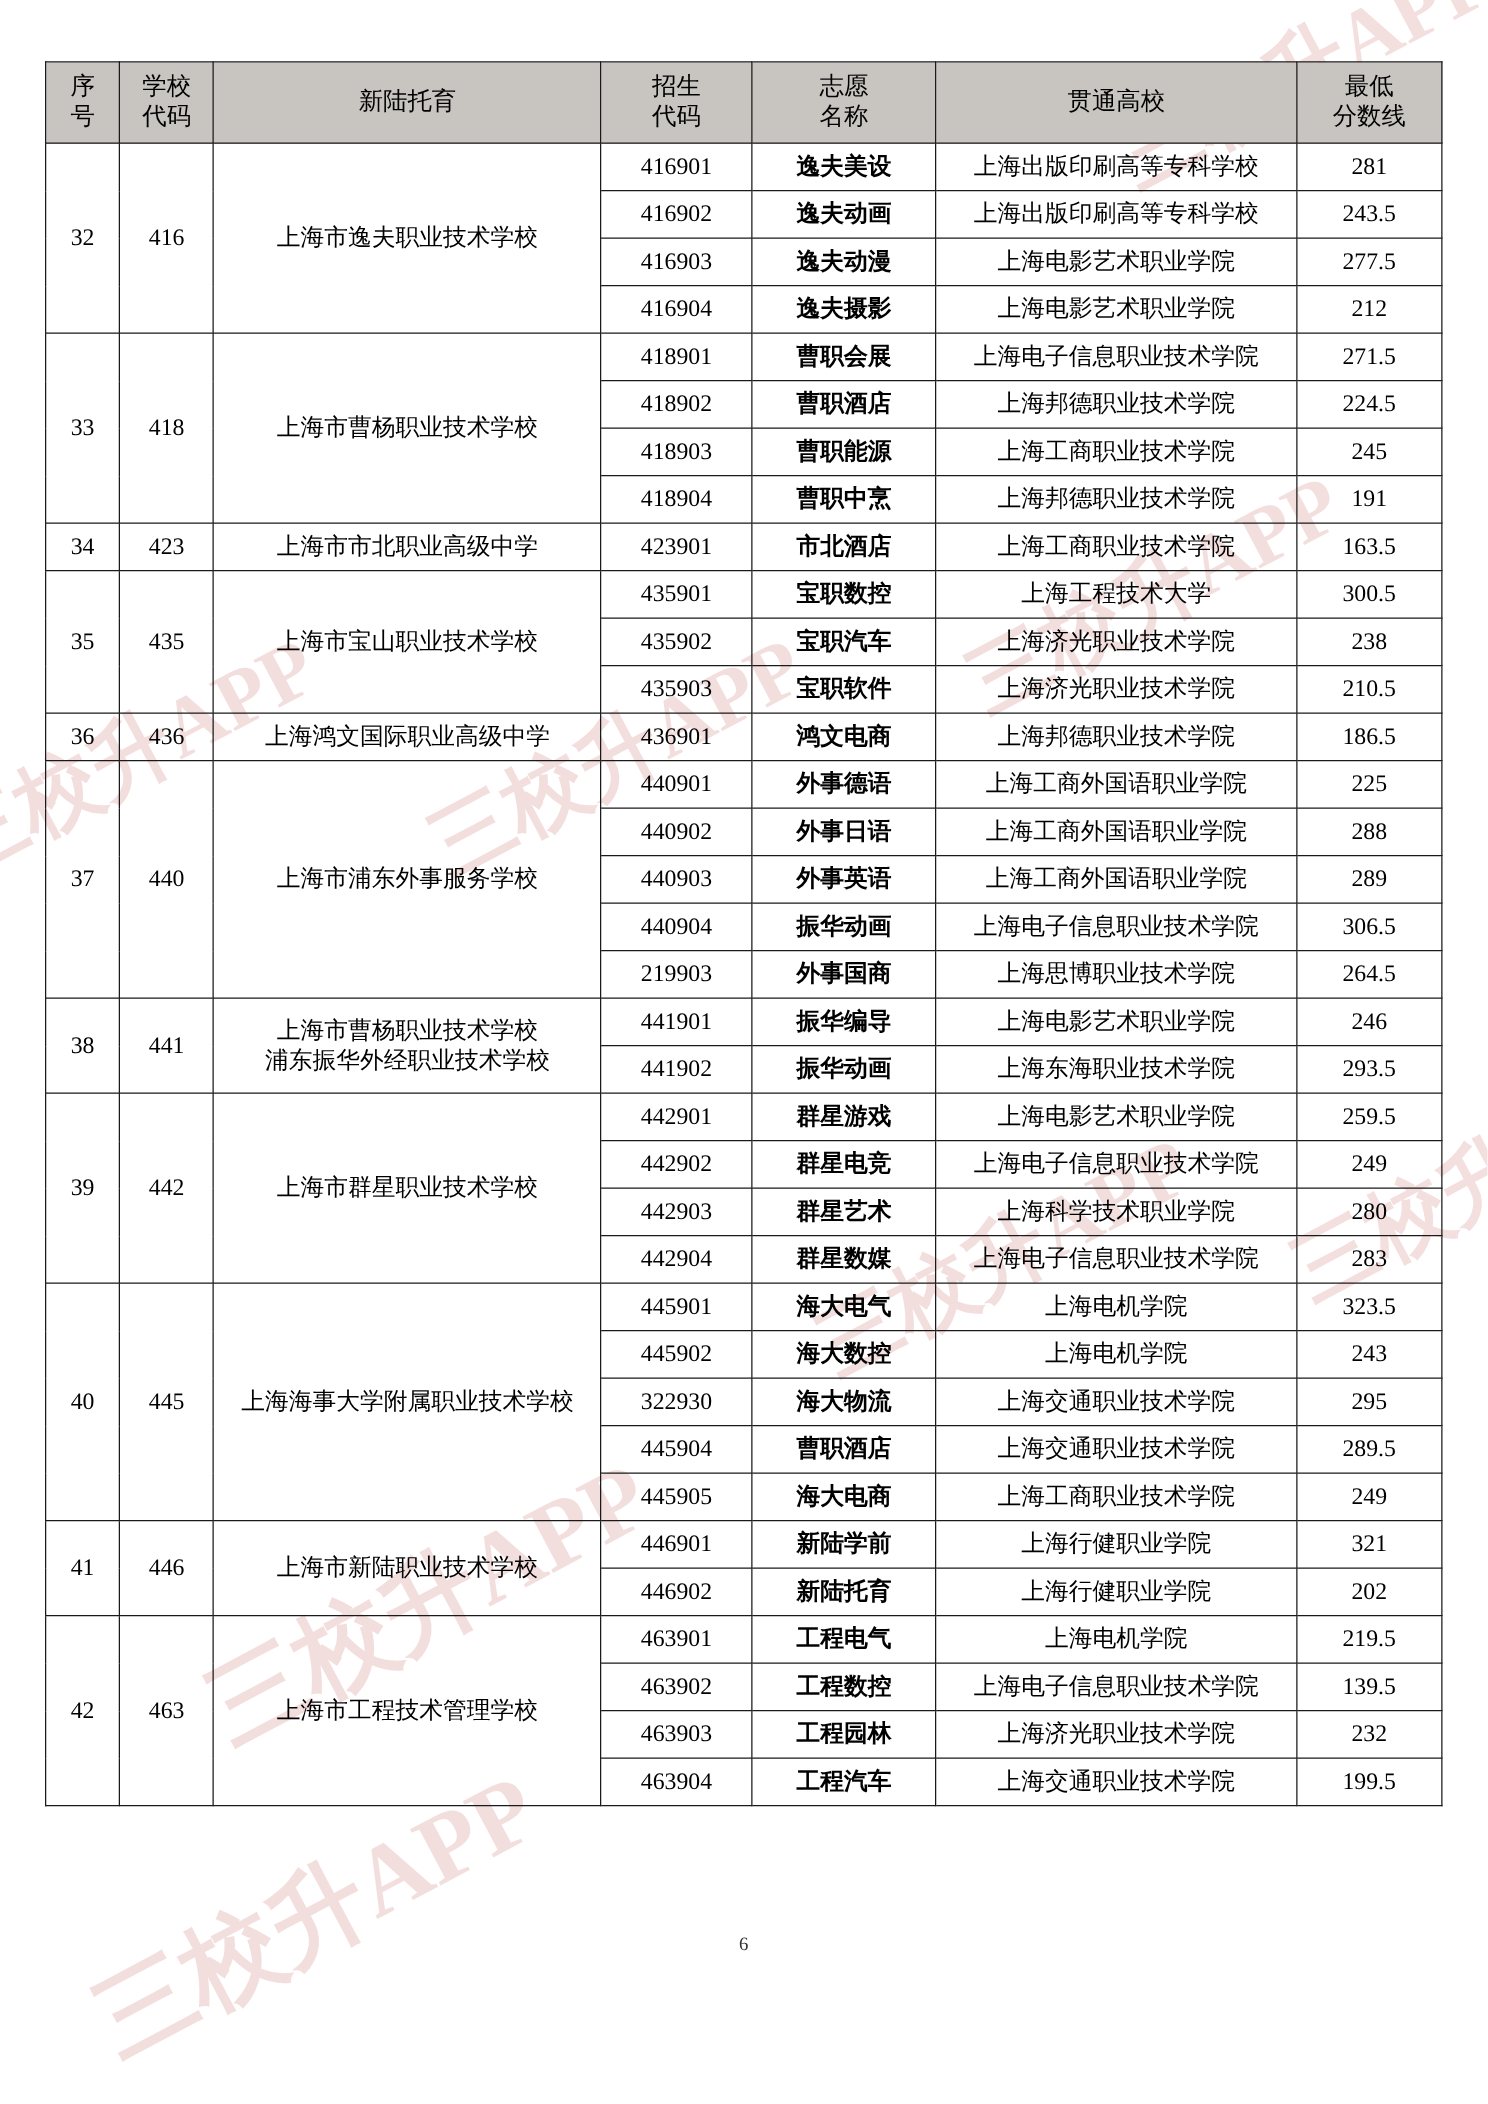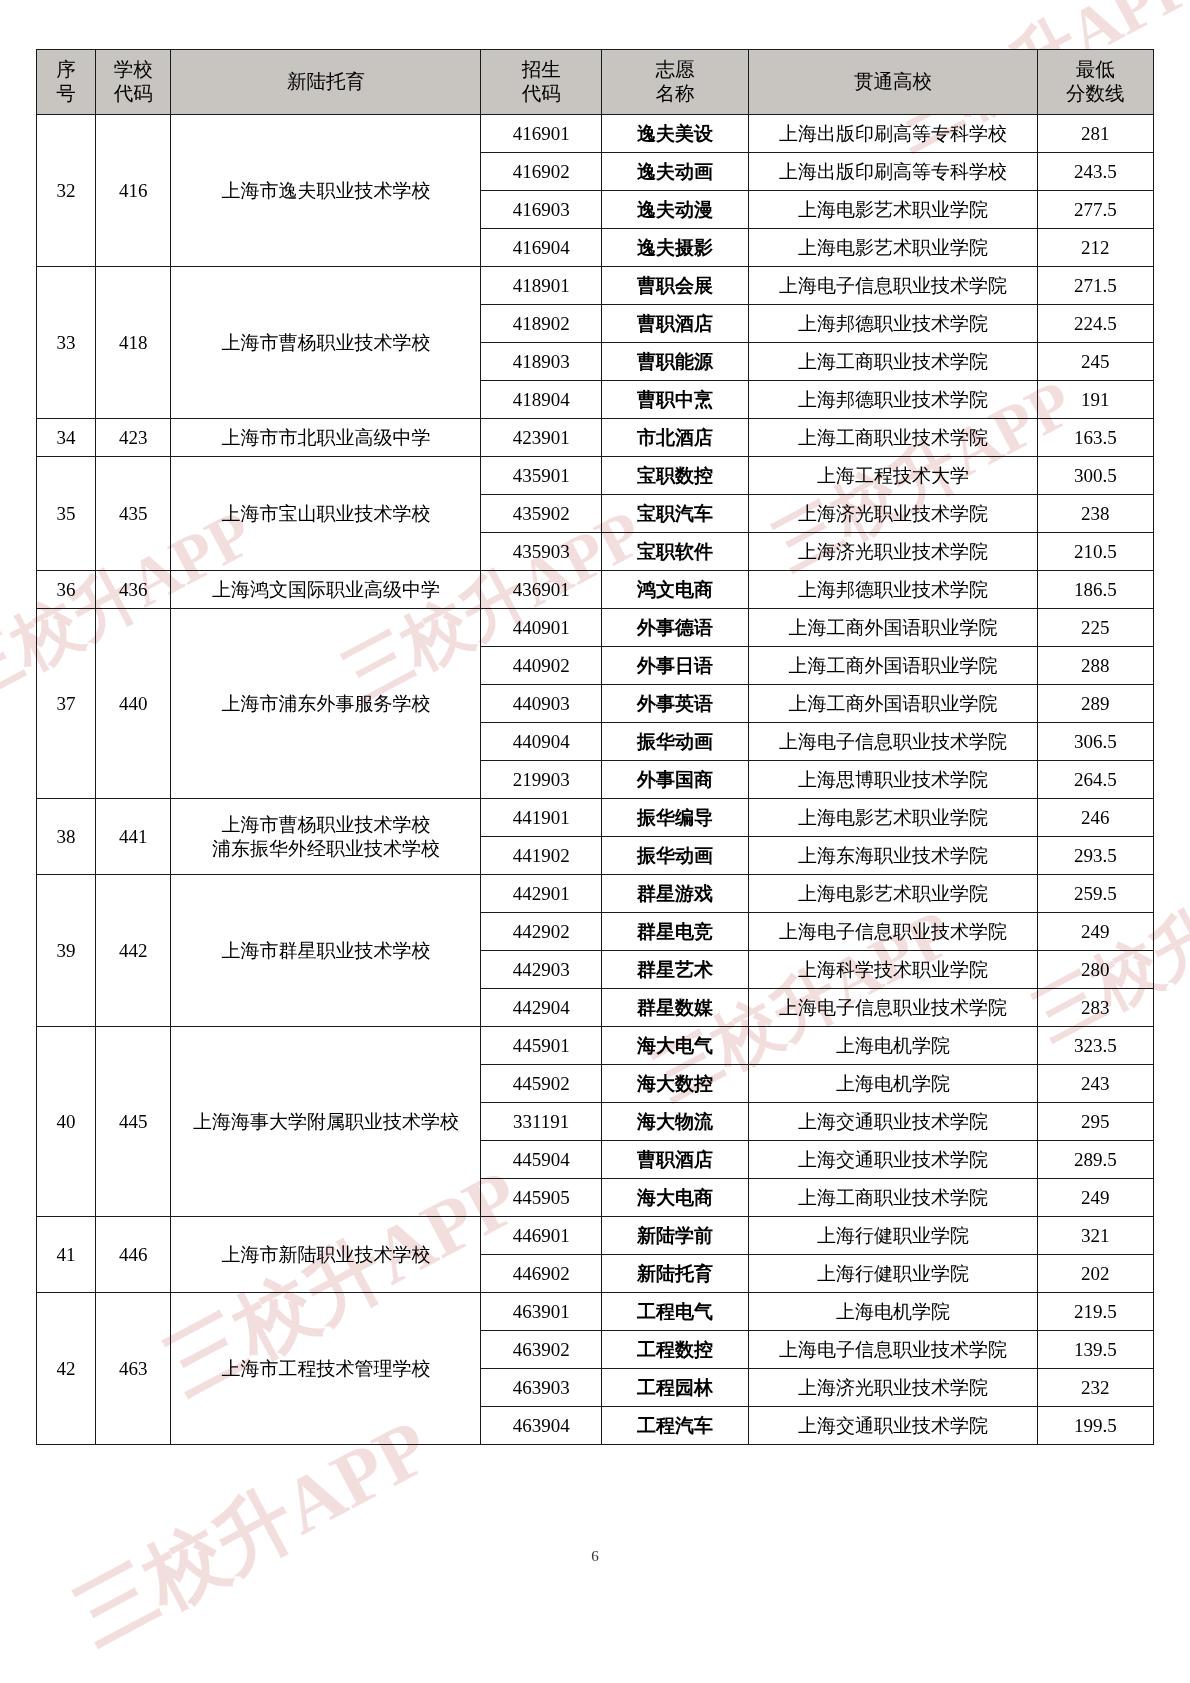--- a/index.html
+++ b/index.html
@@ -325,21 +325,21 @@
           <td class="college">上海电机学院</td>
           <td class="score">323.5</td>
         </tr>
         <tr>
           <td class="adcode">445902</td>
           <td class="major">海大数控</td>
           <td class="college">上海电机学院</td>
           <td class="score">243</td>
         </tr>
         <tr>
-          <td class="adcode">331191</td>
+          <td class="adcode">322930</td>
           <td class="major">海大物流</td>
           <td class="college">上海交通职业技术学院</td>
           <td class="score">295</td>
         </tr>
         <tr>
           <td class="adcode">445904</td>
           <td class="major">曹职酒店</td>
           <td class="college">上海交通职业技术学院</td>
           <td class="score">289.5</td>
         </tr>

